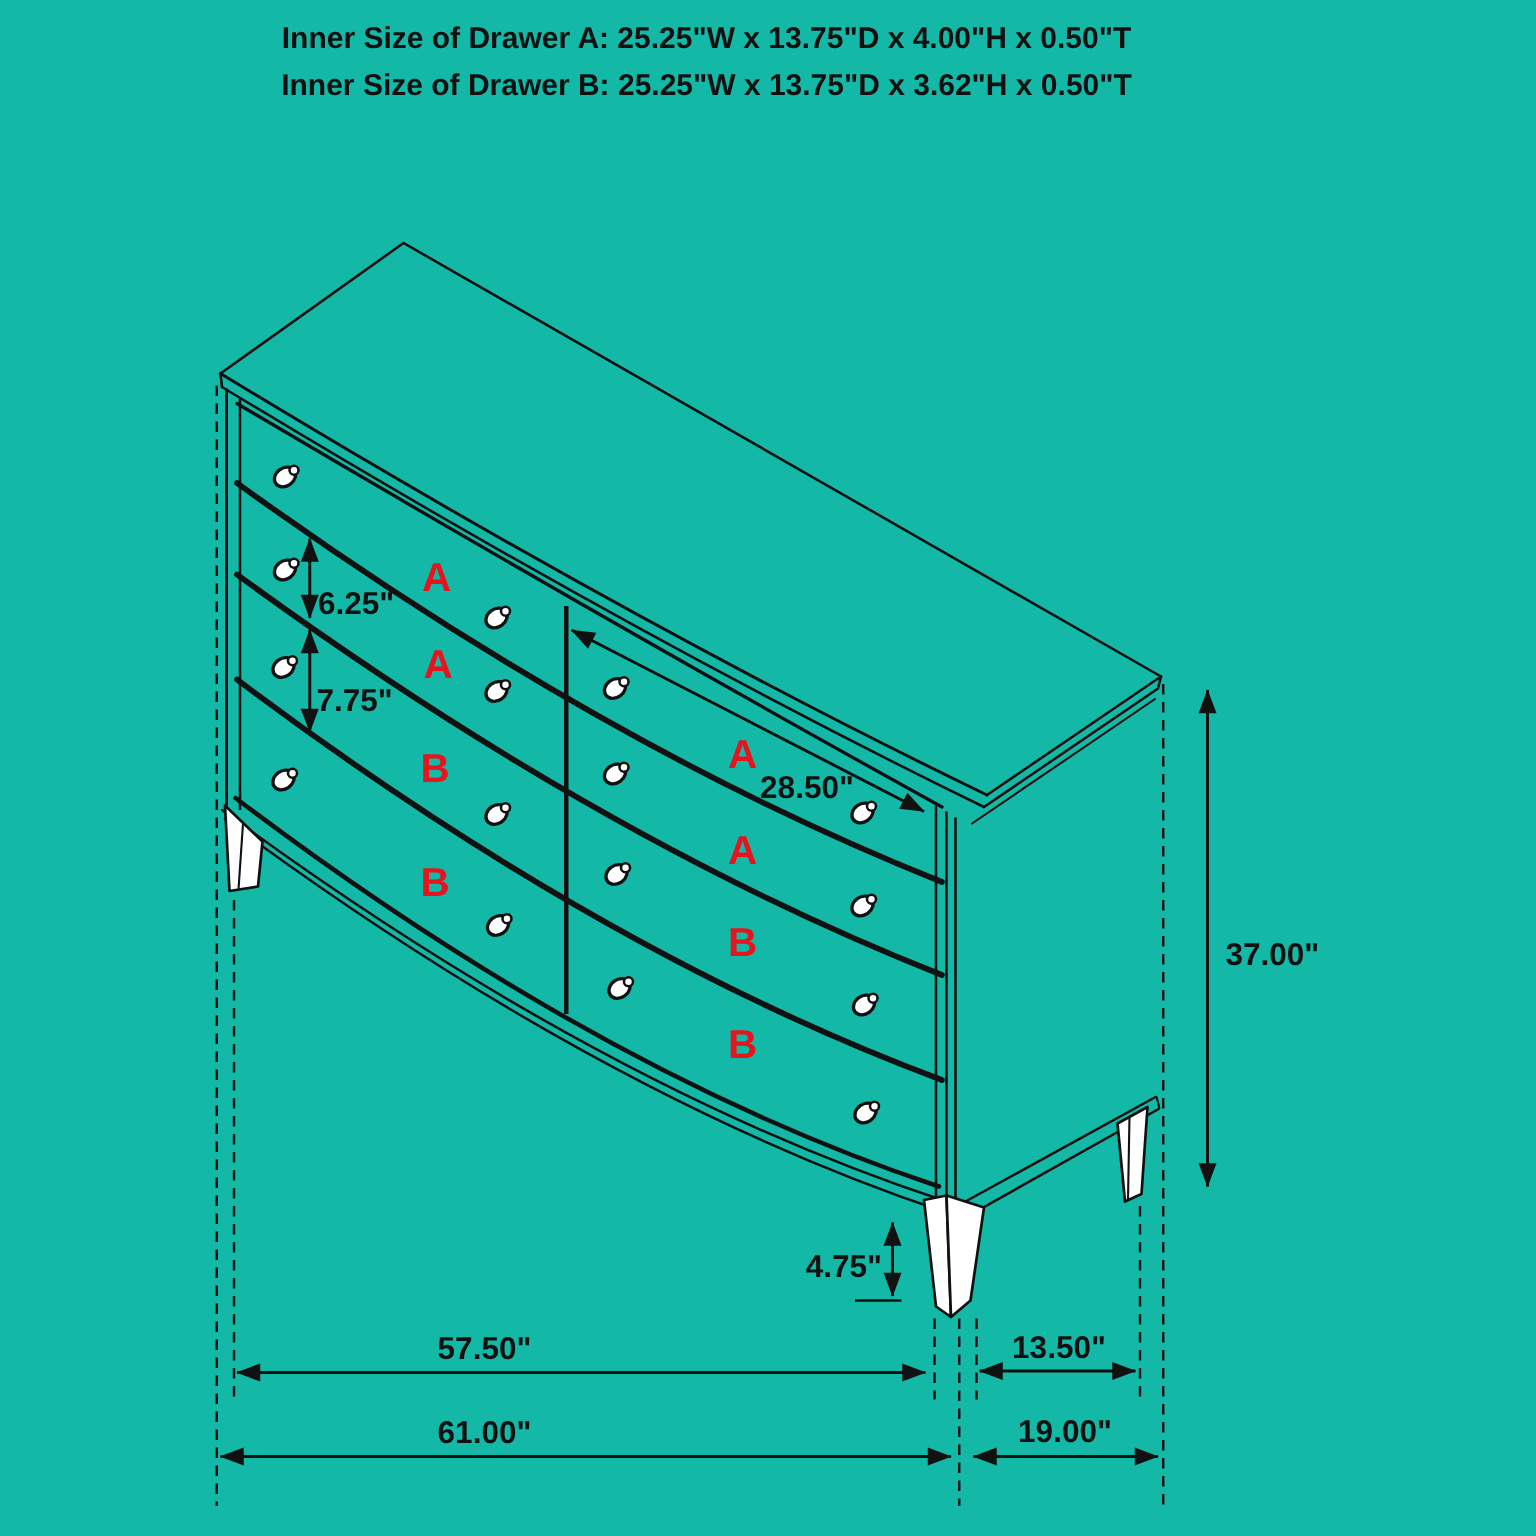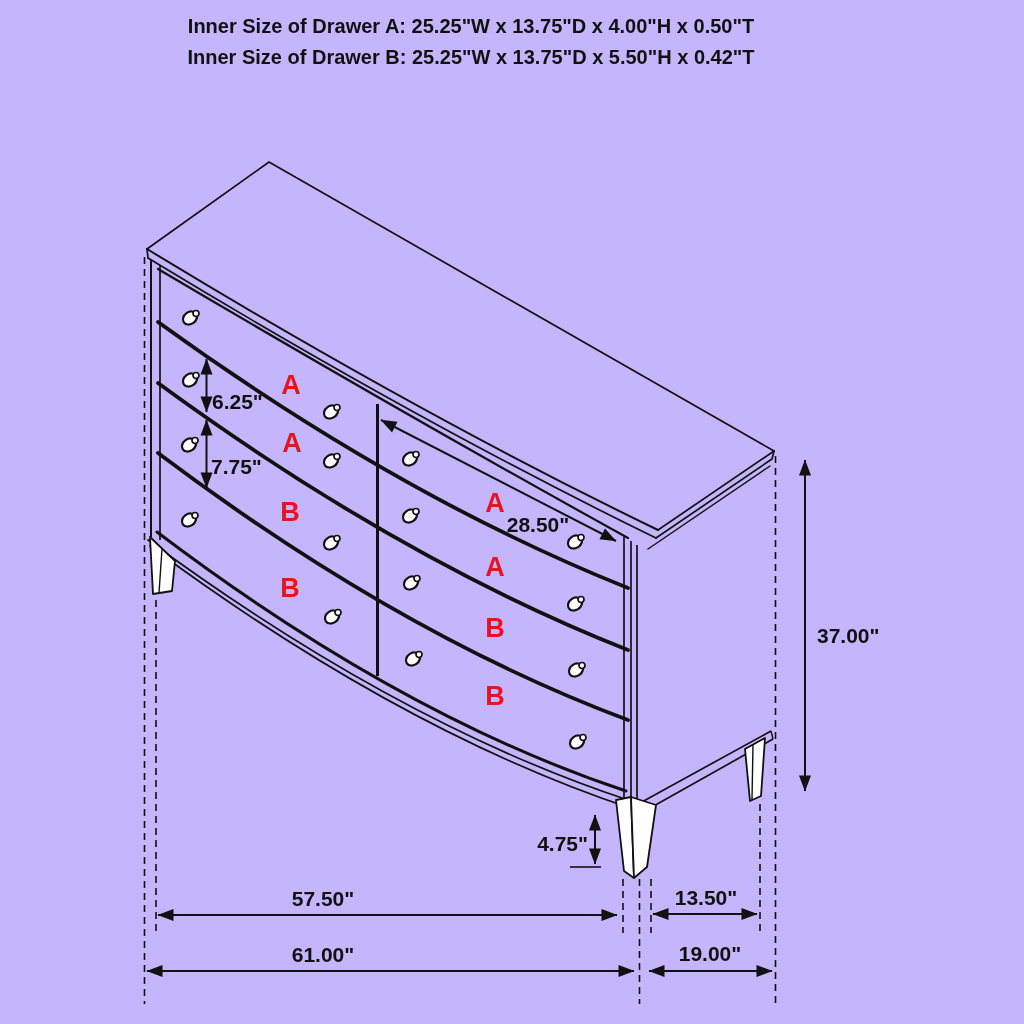--- a/index.html
+++ b/index.html
@@ -1,31 +1,31 @@
 <!DOCTYPE html>
 <html><head>
 <meta charset="utf-8">
 <style>
   html,body{margin:0;padding:0;background:#fff;}
-  .page{position:relative;width:1024px;height:1024px;background:#c4b5fd;overflow:hidden;
+  .page{position:relative;width:1024px;height:1024px;background:#14b8a6;overflow:hidden;
         font-family:"Liberation Sans", sans-serif;}
   .title-block{position:absolute;left:71px;top:11px;width:800px;text-align:center;
         font-weight:bold;font-size:20px;line-height:31px;color:#111;white-space:nowrap;}
   svg text{font-family:"Liberation Sans", sans-serif;font-weight:bold;}
   .dim-text{font-size:21px;fill:#111;}
   .drawer-letter{font-size:27px;}
 </style>
 </head>
 <body>
 
 <div class="page">
 
   <div class="title-block">
     <div>Inner Size of Drawer A: 25.25"W x 13.75"D x 4.00"H x 0.50"T</div>
-    <div>Inner Size of Drawer B: 25.25"W x 13.75"D x 5.50"H x 0.42"T</div>
+    <div>Inner Size of Drawer B: 25.25"W x 13.75"D x 3.62"H x 0.50"T</div>
   </div>
 
   <svg width="1024" height="1024" viewBox="0 0 1024 1024">
     <defs>
       <marker id="arr" markerWidth="17" markerHeight="13" refX="16" refY="6.5" orient="auto-start-reverse" markerUnits="userSpaceOnUse">
         <path d="M0.5,0.5 L16.5,6.5 L0.5,12.5 Z" fill="#111"></path>
       </marker>
     </defs>
 
     <g stroke="#111" fill="none" stroke-linecap="round">

